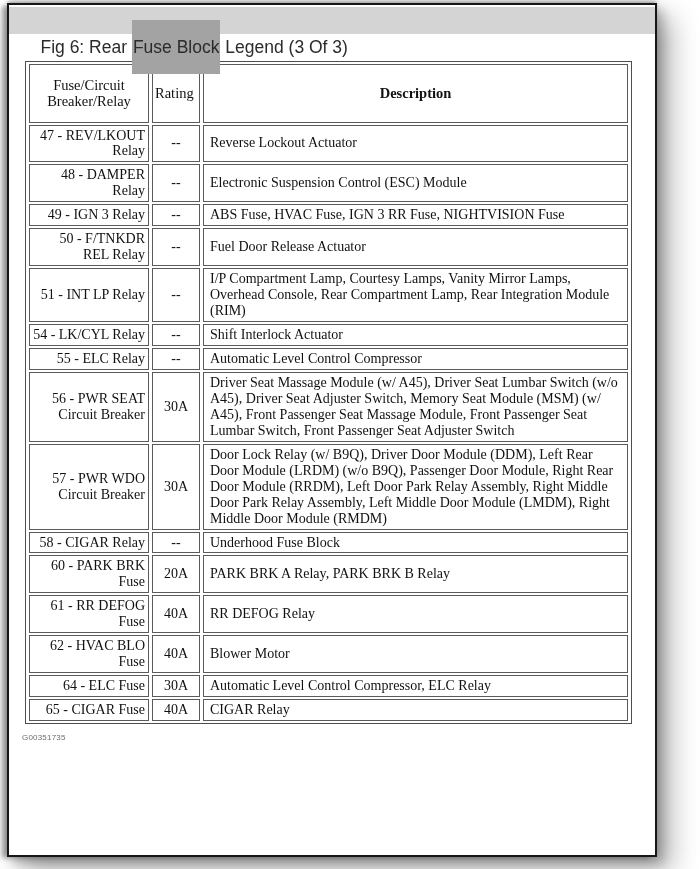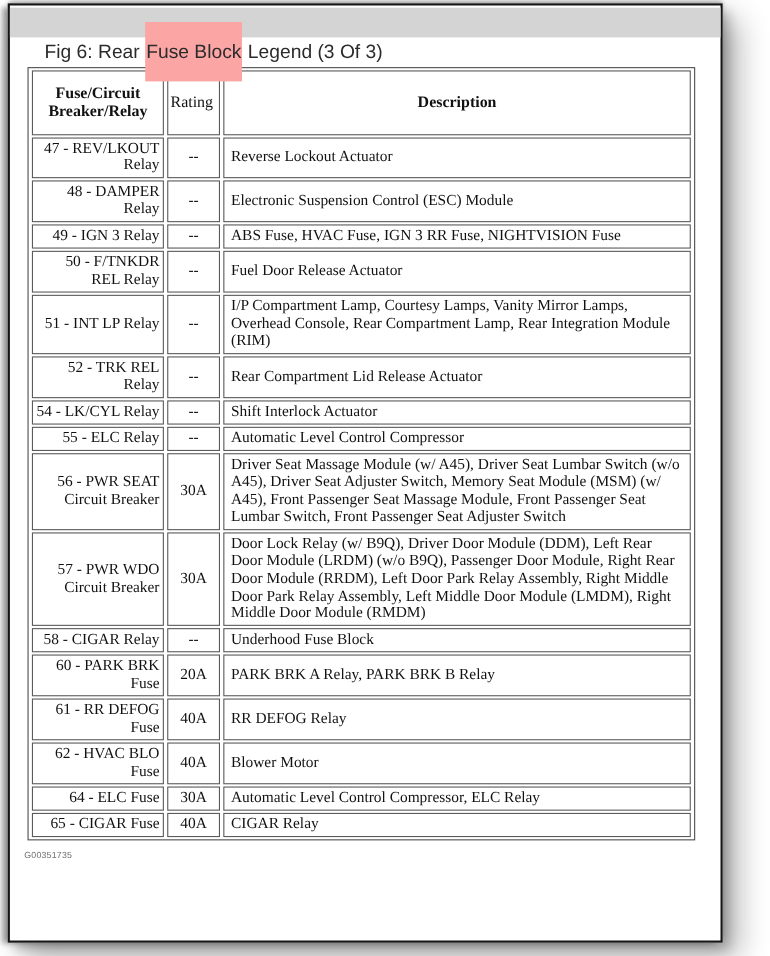--- a/index.html
+++ b/index.html
@@ -25,40 +25,40 @@
     margin-top: 2px;
     height: 27px;
     background: #d4d4d4;
     color: #2b2b2b;
     font-size: 17.5px;
     line-height: 27px;
     padding-left: 12px;
     white-space: pre;
   }
   .title-bar .hl {
-    background: #fca5a5;
+    background: #a3a3a3;
     padding: 17px 1px;
   }
   table.legend {
     margin: 27px 0 0 16px;
     width: 607px;
     border-collapse: separate;
     border-spacing: 3px 2px;
     border: 1px solid #4d4d4d;
     background: #ffffff;
     font-family: "Liberation Serif", serif;
     font-size: 14px;
     color: #111111;
   }
   table.legend td, table.legend th {
     border: 1px solid #5a5a5a;
     line-height: 1.14;
     vertical-align: middle;
   }
-  th.h-fuse   { width: 120px; text-align: center; font-weight: bold; font-size: 14.5px; padding: 3px 4px; }
+  th.h-fuse   { width: 120px; text-align: center; font-weight: normal; font-size: 14.5px; padding: 3px 4px; }
   th.h-rating { width: 48px;  text-align: left;   font-weight: normal; font-size: 14.5px; padding: 2px 2px; vertical-align: bottom; }
   th.h-desc   {               text-align: center; font-weight: bold; font-size: 14.5px; padding: 20px 4px; }
   td.c-fuse   { text-align: right; padding: 2px 3px; }
   td.c-rating { text-align: center; padding: 2px 2px; }
   td.c-desc   { text-align: left;   padding: 2px 6px; }
   .figure-id {
     margin: 9px 0 0 13px;
     font-size: 8px;
     color: #6e6e6e;
     letter-spacing: 0.2px;
@@ -106,25 +106,20 @@
         <td class="c-fuse">50 - F/TNKDR REL Relay</td>
         <td class="c-rating">--</td>
         <td class="c-desc">Fuel Door Release Actuator</td>
       </tr>
       <tr>
         <td class="c-fuse">51 - INT LP Relay</td>
         <td class="c-rating">--</td>
         <td class="c-desc">I/P Compartment Lamp, Courtesy Lamps, Vanity Mirror Lamps, Overhead Console, Rear Compartment Lamp, Rear Integration Module (RIM)</td>
       </tr>
       <tr>
-        <td class="c-fuse">52 - TRK REL Relay</td>
-        <td class="c-rating">--</td>
-        <td class="c-desc">Rear Compartment Lid Release Actuator</td>
-      </tr>
-      <tr>
         <td class="c-fuse">54 - LK/CYL Relay</td>
         <td class="c-rating">--</td>
         <td class="c-desc">Shift Interlock Actuator</td>
       </tr>
       <tr>
         <td class="c-fuse">55 - ELC Relay</td>
         <td class="c-rating">--</td>
         <td class="c-desc">Automatic Level Control Compressor</td>
       </tr>
       <tr>

